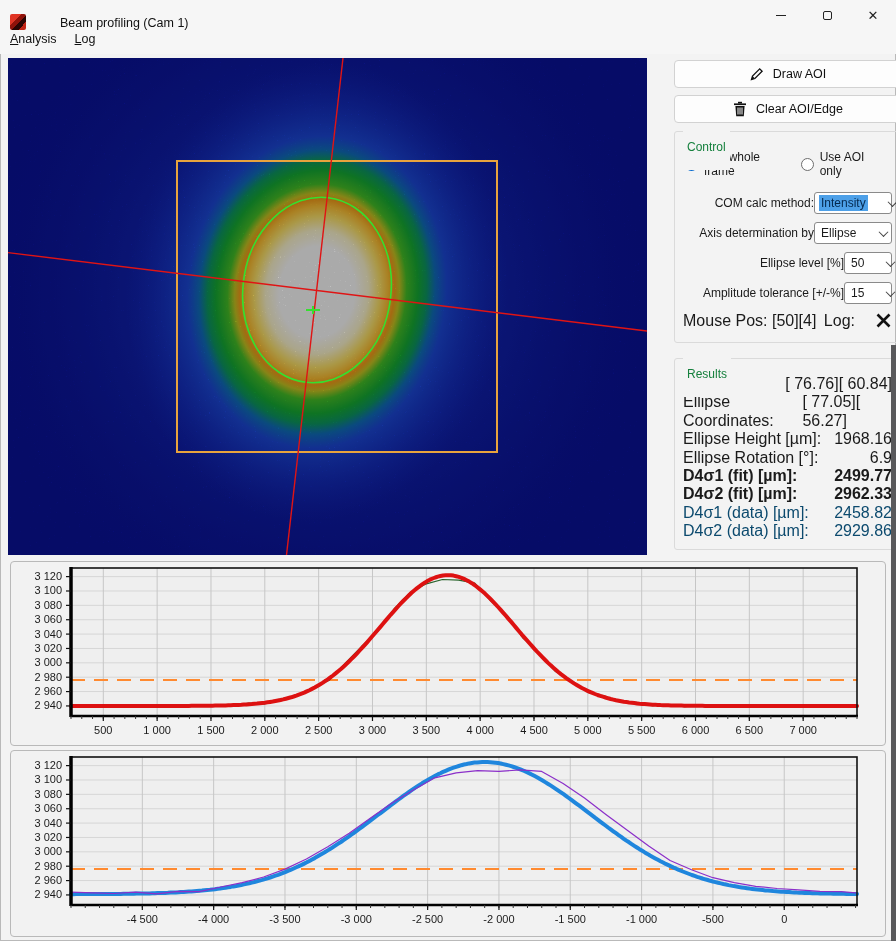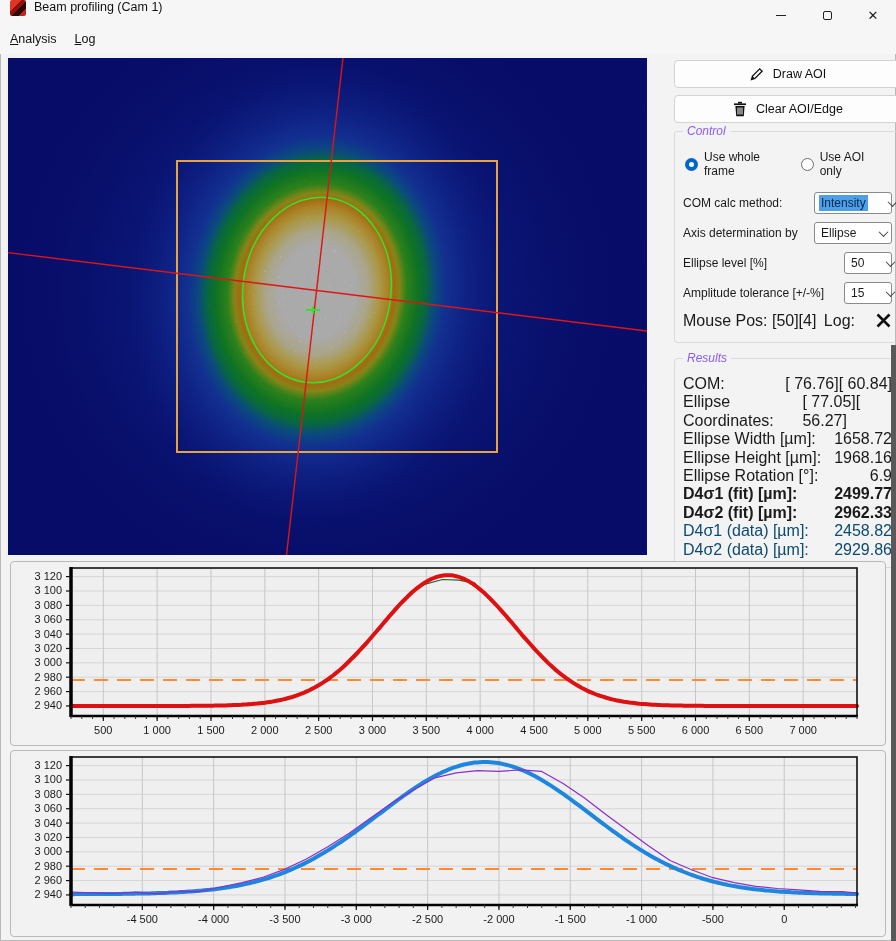--- a/index.html
+++ b/index.html
@@ -3,44 +3,44 @@
 <meta charset="utf-8">
 <style>
   html,body{margin:0;padding:0;background:#444;}
   *{box-sizing:border-box;}
   .window{
     position:relative;width:896px;height:941px;background:#f3f3f3;
     font-family:"Liberation Sans",sans-serif;color:#1a1a1a;overflow:hidden;
     box-shadow:inset 0 0 0 1px #b9b9b9;
   }
   
-  .titlebar{position:absolute;left:0;top:0;width:100%;height:30px;background:#f6f6f6;display:flex;align-items:flex-start;}
+  .titlebar{position:absolute;left:0;top:0;width:100%;height:30px;background:#f6f6f6;display:flex;align-items:flex-end;gap:26px;}
   .app-icon{width:16px;height:16px;margin:0 8px 0 10px;background:linear-gradient(135deg,#e03424 0 35%,#8f120a 35% 55%,#2b0503 55% 75%,#c22415 75%);border-radius:2px;}
   .title-text{font-size:12.5px;color:#111;}
   .win-controls{margin-left:auto;display:flex;height:100%;}
   .win-btn{width:46px;height:100%;display:flex;align-items:center;justify-content:center;font-size:13px;color:#222;}
   .min-bar{width:10px;height:1px;background:#222;}
   .max-box{width:9px;height:9px;border:1px solid #222;border-radius:2px;}
   
   .menubar{position:absolute;left:0;top:30px;width:100%;height:24px;display:flex;background:#f6f6f6;font-size:12.5px;}
   .menu-item{padding:2px 8px;margin-left:2px;color:#111;}
   
   .beam-wrap{position:absolute;left:8px;top:58px;width:639px;height:497px;background:#0a129b;}
   
   .rpanel{position:absolute;left:674px;top:60px;width:227px;}
   .tool-btn{width:227px;height:28px;margin-bottom:7px;display:flex;align-items:center;justify-content:center;gap:8px;
     background:#fdfdfd;border:1px solid #d2d2d2;border-radius:4px;font-size:12.5px;color:#111;}
   .groupbox{position:relative;border:1px solid #dadada;border-radius:3px;margin-top:8px;padding:14px 8px 8px 8px;}
-  .groupbox-label{position:absolute;top:-8px;left:8px;background:#f3f3f3;padding:0 4px;font-size:12px;color:#8b5cf6;font-style:italic;}
+  .groupbox-label{position:absolute;top:-8px;left:8px;background:#f3f3f3;padding:16px 4px;font-size:12px;color:#15803d;}
   .radio-row{display:flex;align-items:center;gap:6px;margin:4px 0 10px 2px;font-size:12px;}
   .radio{width:13px;height:13px;border-radius:50%;background:#fff;flex:none;}
   .radio.checked{border:4px solid #0066cc;}
   .radio.unchecked{border:1px solid #6d6d6d;}
   .radio-label{margin-right:8px;}
-  .ctl-row{display:flex;align-items:center;justify-content:space-between;height:30px;font-size:12px;}
+  .ctl-row{display:flex;align-items:center;justify-content:flex-end;height:30px;font-size:12px;}
   .combo{height:22px;background:#fff;border:1px solid #8a8a8a;border-radius:3px;display:flex;align-items:center;padding:0 4px;gap:21px;}
   .combo .val{font-size:12px;flex:1;padding:1px 2px;}
   .combo .val.hl{background:#4da0e8;color:#04284e;}
   .chev{width:7px;height:7px;border-right:1.4px solid #444;border-bottom:1.4px solid #444;transform:rotate(45deg) translate(-1px,-1px);flex:none;}
   .mouse-row{display:flex;align-items:center;justify-content:space-between;height:26px;font-size:16px;}
   .log-wrap{display:flex;align-items:flex-start;gap:20px;}
   .res-row{display:flex;justify-content:space-between;font-size:16px;line-height:18.4px;}
   .res-row.bold .lbl,.res-row.bold .value{font-weight:700;}
   .res-row.muted .lbl,.res-row.muted .value{color:#0c4a6e;}
   
@@ -189,24 +189,20 @@
     <div class="groupbox" style="margin-top:15px;padding-top:16px;">
       <div class="groupbox-label">Results</div>
       <div id="result-rows">
           <div class="res-row normal">
             <span class="lbl">COM:</span>
             <span class="value">[ 76.76][ 60.84]</span>
           </div>
           <div class="res-row normal">
             <span class="lbl">Ellipse Coordinates:</span>
             <span class="value">[ 77.05][ 56.27]</span>
-          </div>
-          <div class="res-row normal">
-            <span class="lbl">Ellipse Width [µm]:</span>
-            <span class="value">1658.72</span>
           </div>
           <div class="res-row normal">
             <span class="lbl">Ellipse Height [µm]:</span>
             <span class="value">1968.16</span>
           </div>
           <div class="res-row normal">
             <span class="lbl">Ellipse Rotation [°]:</span>
             <span class="value">6.9</span>
           </div>
           <div class="res-row bold">

